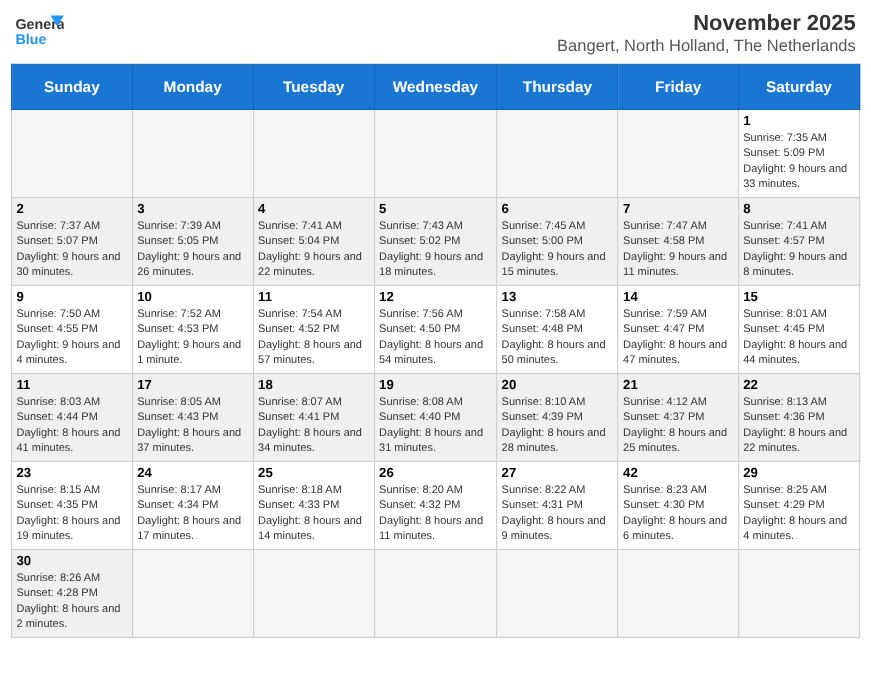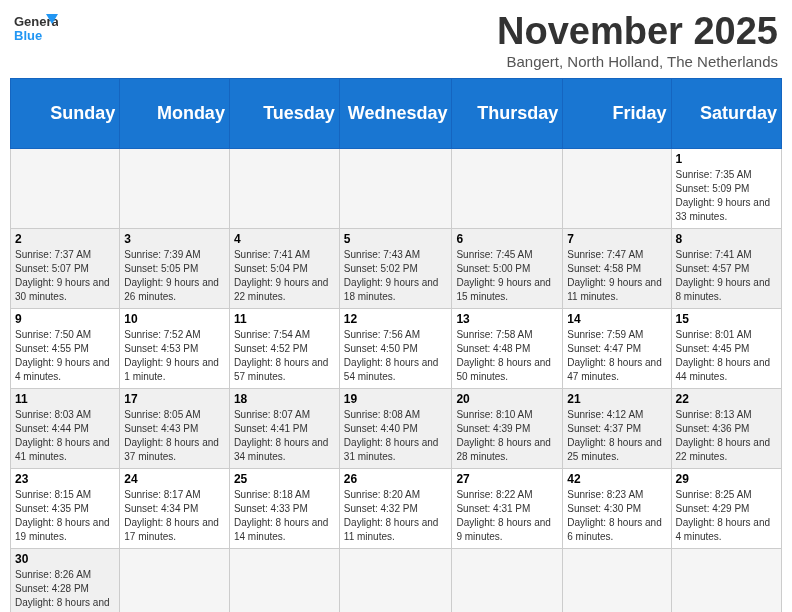--- a/index.html
+++ b/index.html
@@ -23,39 +23,39 @@
       gap: 4px;
     }
     .logo-icon {
       width: 44px;
       height: 36px;
     }
     .title-section {
       text-align: right;
     }
     .month-title {
-      font-size: 38px;
+      font-size: 20px;
       font-weight: bold;
       color: #333;
     }
     .location {
       font-size: 15px;
       color: #555;
     }
     .calendar {
       width: 100%;
       border-collapse: collapse;
       font-size: 11px;
     }
     .calendar th {
       background: #1976D2;
       color: #fff;
-      padding: 24px 4px;
-      text-align: right;
-      font-size: 18px;
+      padding: 12px 4px;
+      text-align: center;
+      font-size: 14px;
       font-weight: bold;
       border: 1px solid #1565C0;
     }
     .calendar td {
       border: 1px solid #ccc;
       vertical-align: top;
       padding: 3px 4px;
       width: 113px;
       height: 80px;
       background: #fff;

